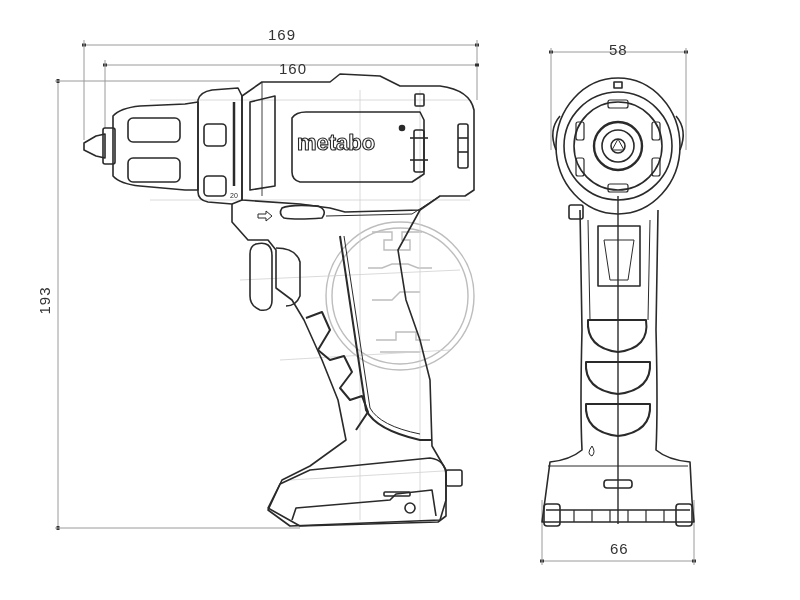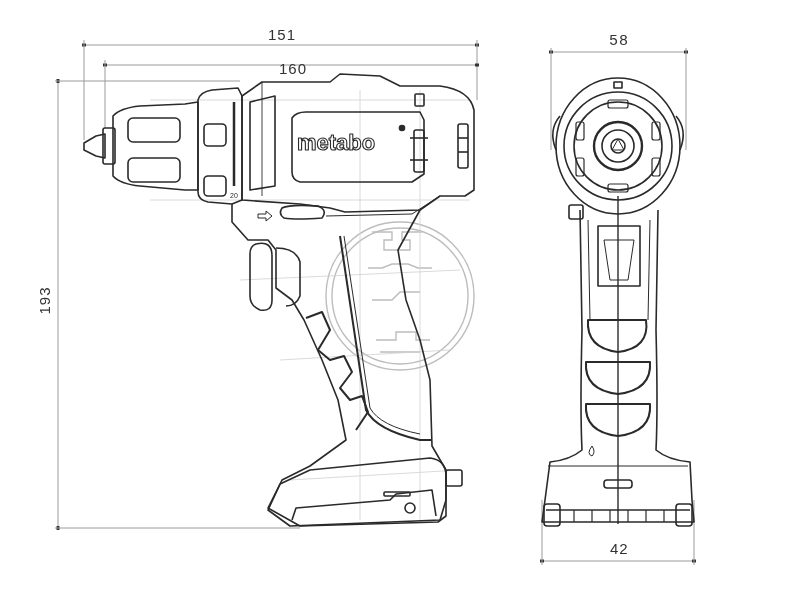--- a/index.html
+++ b/index.html
@@ -157,17 +157,17 @@
       <line x1="646" y1="510" x2="646" y2="522"></line>
       <line x1="664" y1="510" x2="664" y2="522"></line>
     </g>
     <rect x="544" y="504" width="16" height="22" rx="3"></rect>
     <rect x="676" y="504" width="16" height="22" rx="3"></rect>
 
     <line x1="618" y1="196" x2="618" y2="524" stroke-width="1.4"></line>
   </g>
 </svg>
 
-<div class="dim-label" style="left:268px; top:26px;">151</div>
+<div class="dim-label" style="left:268px; top:26px;">169</div>
 <div class="dim-label" style="left:279px; top:60px;">160</div>
 <div class="dim-label vertical" style="left:30px; top:292px;">193</div>
-<div class="dim-label" style="left:609px; top:33px;font-family:Liberation Mono, monospace;">58</div>
-<div class="dim-label" style="left:610px; top:540px;">42</div>
+<div class="dim-label" style="left:609px; top:41px;">58</div>
+<div class="dim-label" style="left:610px; top:540px;">66</div>
 
 </body></html>

